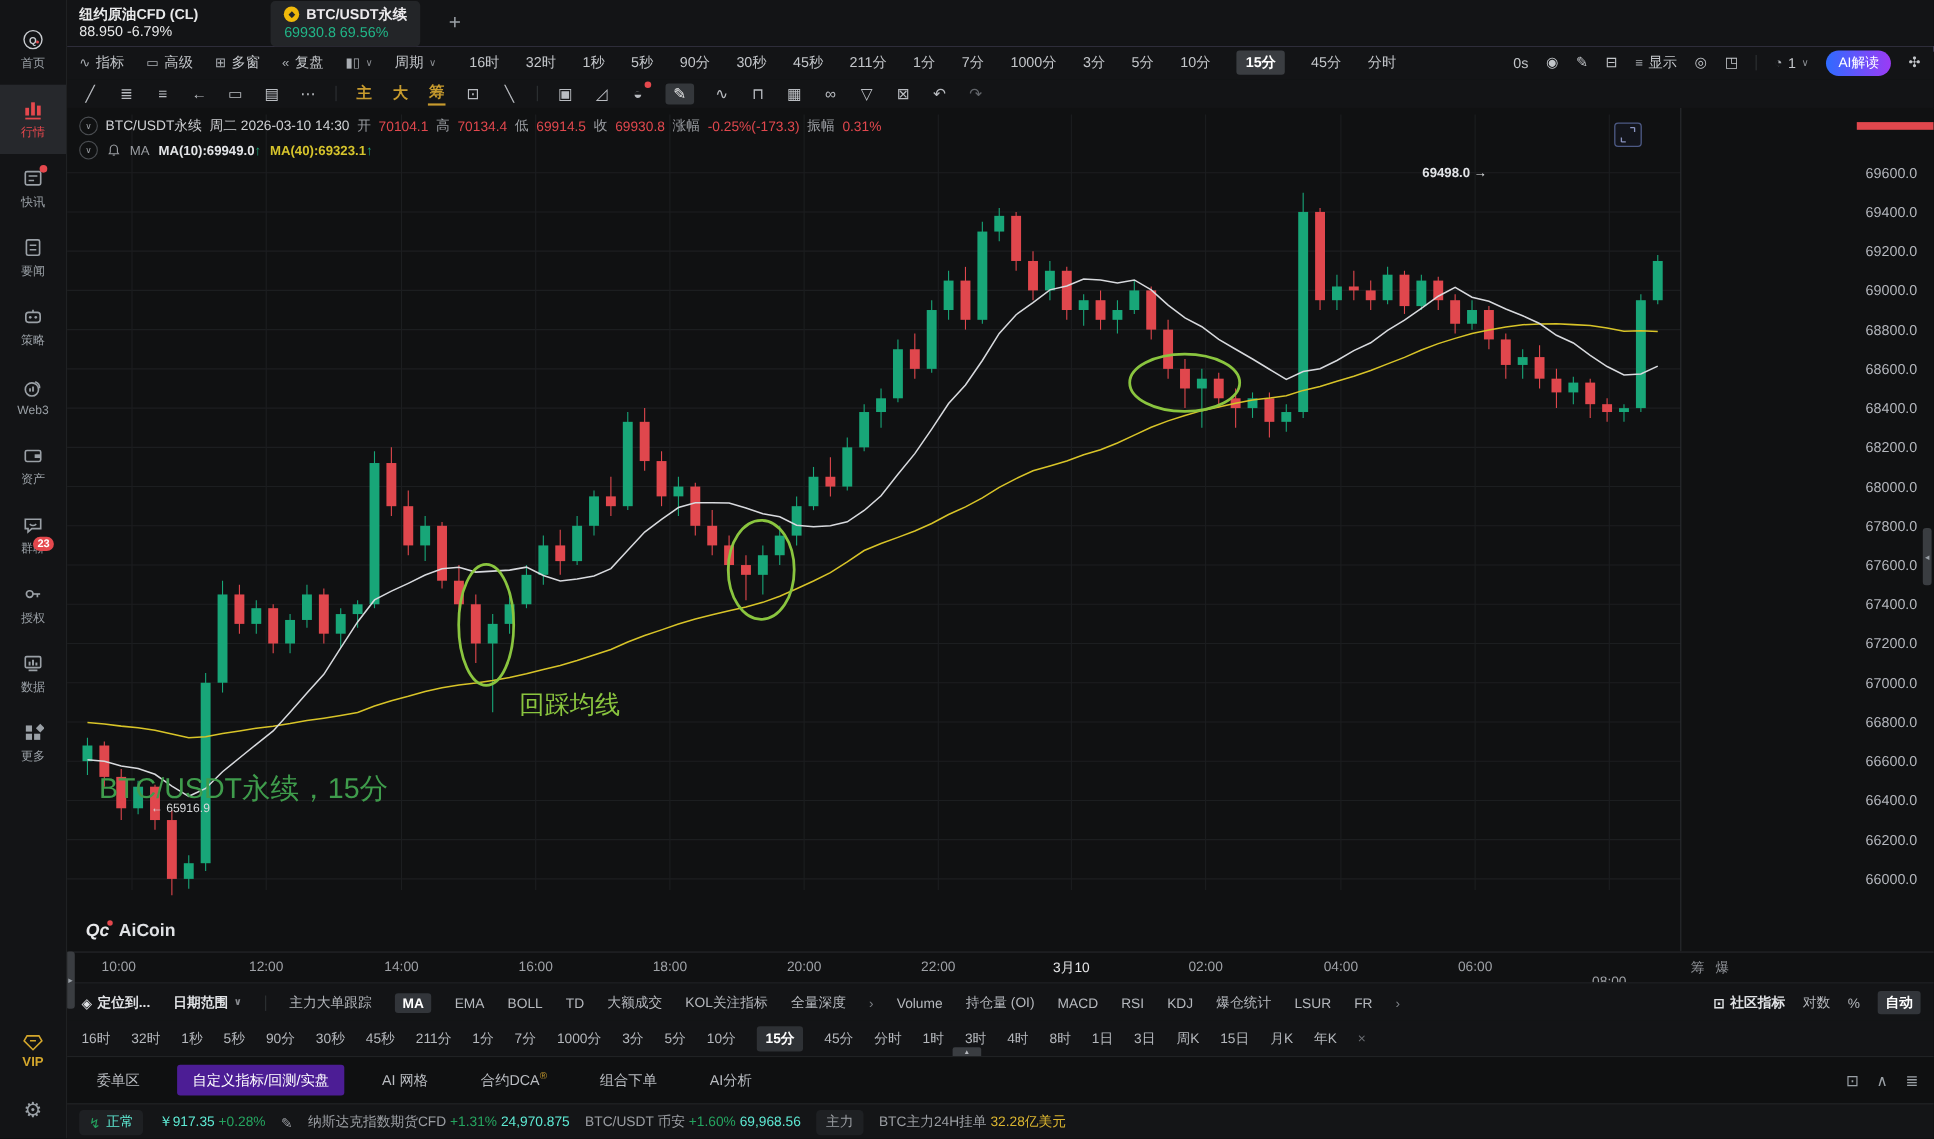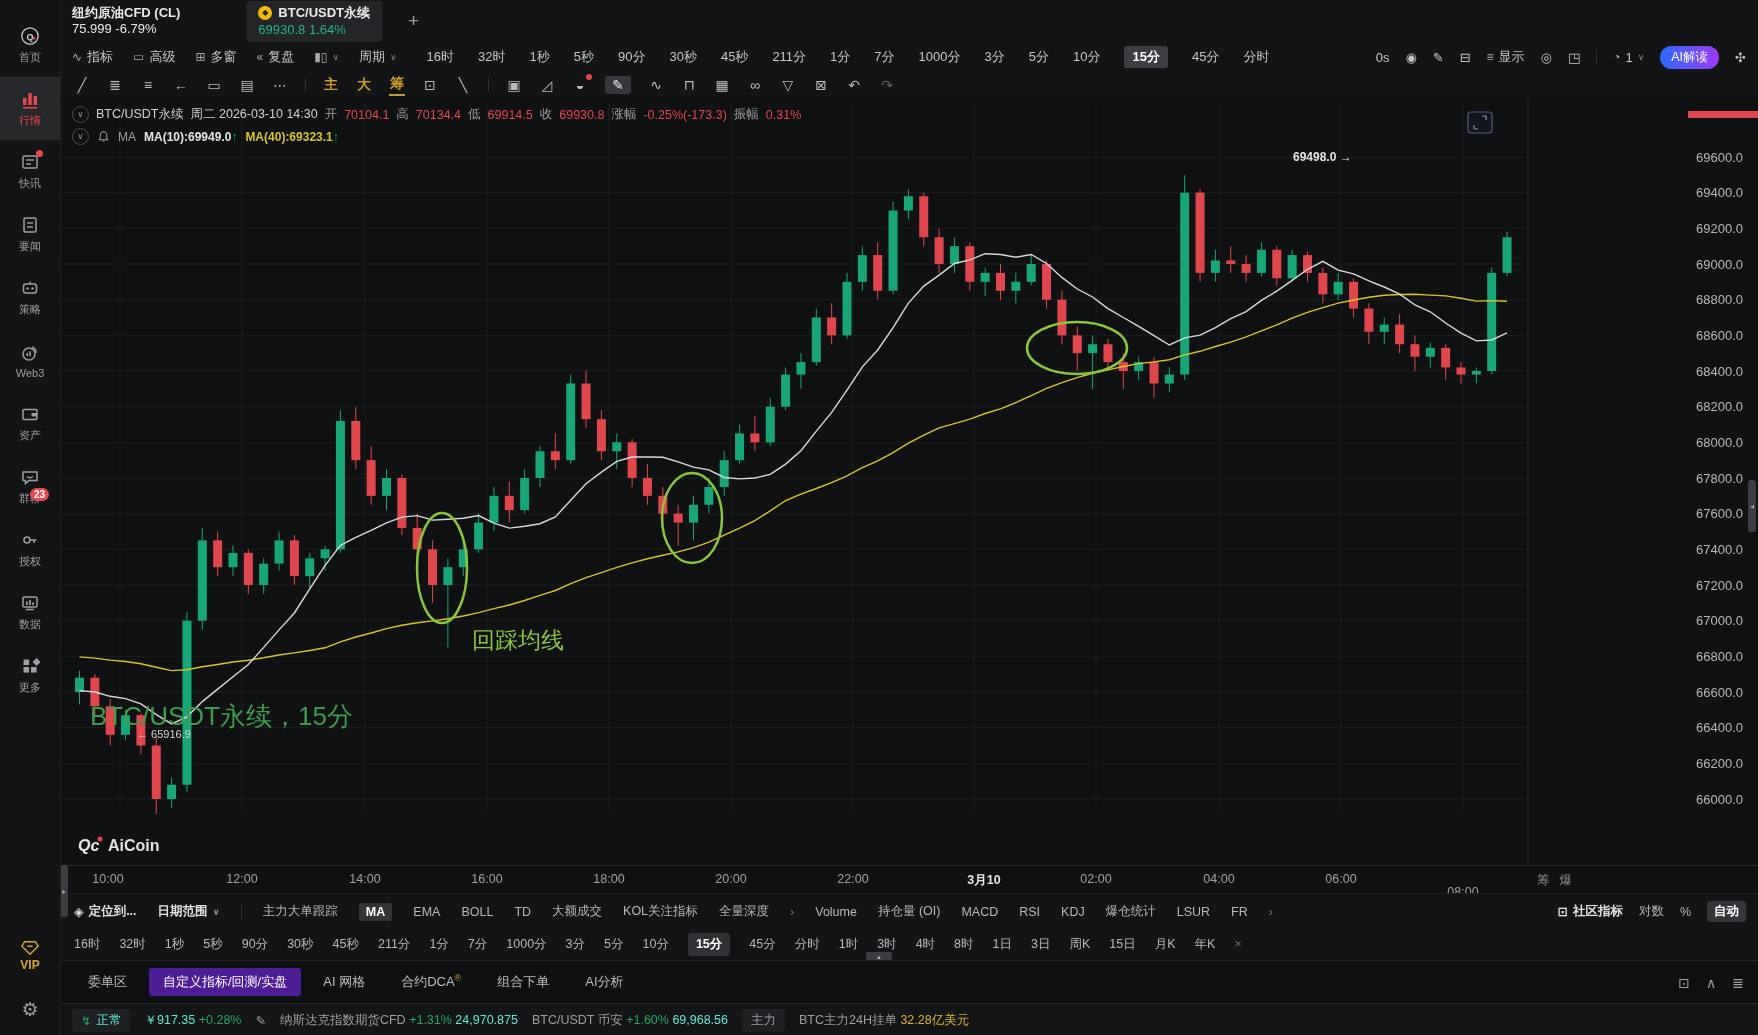--- a/index.html
+++ b/index.html
@@ -51,21 +51,21 @@
   .cchev{width:15px;height:15px;border:1px solid #4a4d51;border-radius:50%;color:#9b9ea3;font-size:8px;display:flex;align-items:center;justify-content:center;cursor:pointer;}
   .lglab{color:#9b9ea3;}
   .lgred{color:#e2484e;}
   .ma10v{color:#e3e5e8;font-weight:700;}
   .ma40v{color:#d6c42c;font-weight:700;}
   .uarr{color:#18a678;font-weight:400;}
   .edge-handle{position:absolute;width:8px;height:52px;background:#3a3d41;color:#9aa0a6;font-size:8px;display:flex;align-items:center;justify-content:center;border-radius:3px;cursor:pointer;z-index:4;}
   
   #taxis{top:865px;height:28px;background:#101112;border-top:1px solid #26282b;}
   .tx{position:absolute;top:6px;transform:translateX(-50%);color:#9fa2a7;font-size:12.5px;}
-  .tx.bold{color:#e6e7e9;font-weight:700;margin-left:10px;}
+  .tx.bold{color:#e6e7e9;font-weight:400;}
   #taxis-side{position:absolute;right:186px;top:6px;display:flex;gap:10px;color:#8b8e93;font-size:12.5px;}
   #taxis-side span{cursor:pointer;}
   
   #ind1{top:893px;height:35px;background:#131416;border-top:1px solid #202224;display:flex;align-items:center;gap:21px;padding-left:14px;font-size:12.5px;color:#b5b8bd;}
   #ind1 .it{cursor:pointer;white-space:nowrap;display:flex;align-items:center;gap:5px;}
   #ind1 .bold{color:#e0e2e5;font-weight:700;}
   #ind1 .boxed{background:#32353a;color:#fff;font-weight:700;border-radius:3px;padding:2px 7px;}
   #ind1-right{margin-left:auto;display:flex;align-items:center;gap:16px;padding-right:12px;}
   #ind2{top:928px;height:32px;background:#131416;display:flex;align-items:center;gap:19px;padding-left:14px;font-size:12.5px;color:#b5b8bd;position:absolute;}
   #ind2 .it{cursor:pointer;white-space:nowrap;}
@@ -222,28 +222,28 @@
           </svg>
         <span>VIP</span>
       </div>
       <div id="gear">⚙</div>
     </div>
   </aside>
 
   <header id="hrow1" class="row">
     <div id="symblock">
       <div class="l1">纽约原油CFD (CL)</div>
-      <div class="l2">75.999 -6.79%</div>
+      <div class="l2">88.950 -6.79%</div>
     </div>
     <div id="symtab">
       <div class="l1">
           <span class="bn">◆</span>
           <span>BTC/USDT永续</span>
         </div>
-      <div class="l2"><span>69930.8</span> <span>1.64%</span></div>
+      <div class="l2"><span>69930.8</span> <span>69.56%</span></div>
     </div>
     <div id="addtab">+</div>
   </header>
 
   <div id="hrow2" class="row">
     <span class="r2item">
         <span class="g">∿</span>
         <span>指标</span>
       </span>
     <span class="r2item">
@@ -748,21 +748,21 @@
       <span class="it">3日</span>
       <span class="it">周K</span>
       <span class="it">15日</span>
       <span class="it">月K</span>
       <span class="it">年K</span>
       <span class="it" style="color: rgb(107, 110, 115);">×</span>
       <div id="ind2-handle">▲</div>
     </div>
 
   <div id="btabs" class="row">
-    <span id="btabs-left" style="display:flex;align-items:center;gap:8px;">
+    <span id="btabs-left" style="display:flex;align-items:center;gap:20px;">
         <span class="bt">委单区</span>
         <span class="bt active">自定义指标/回测/实盘</span>
         <span class="bt">AI 网格</span>
         <span class="bt">合约DCA<sup>®</sup></span>
         <span class="bt">组合下单</span>
         <span class="bt">AI分析</span>
       </span>
     <span id="btabs-right">
       <span>⊡</span>
       <span>∧</span>

